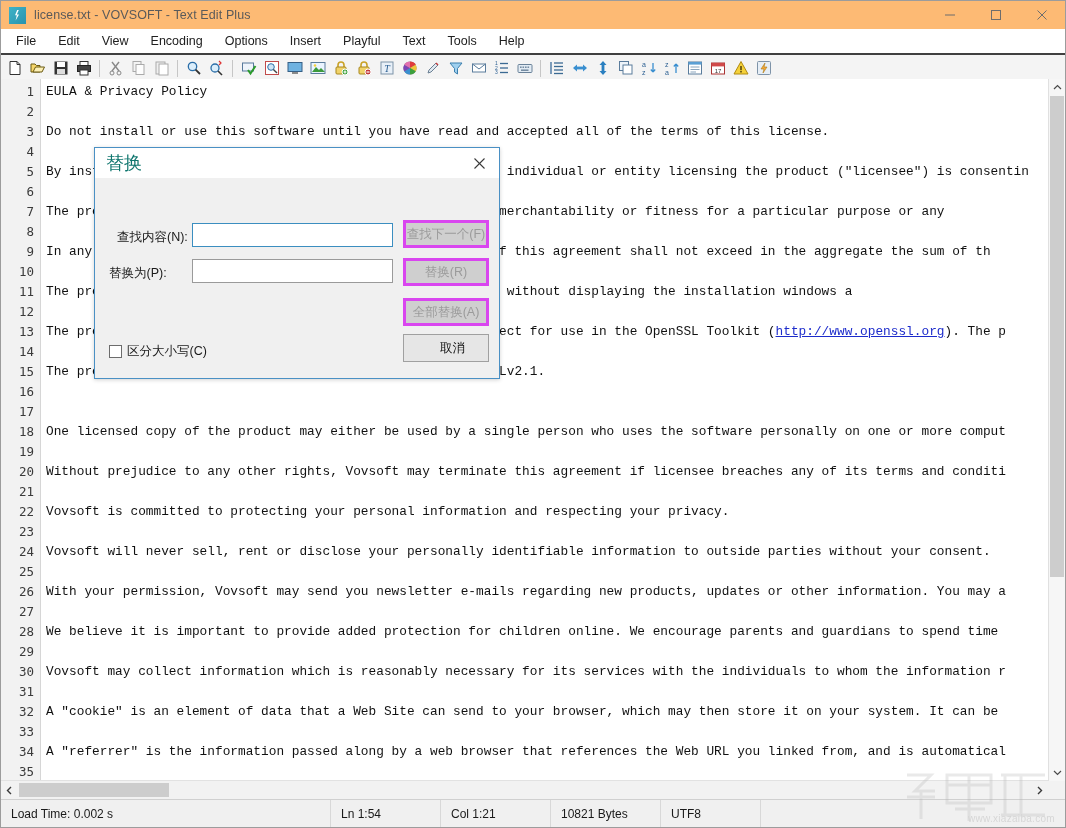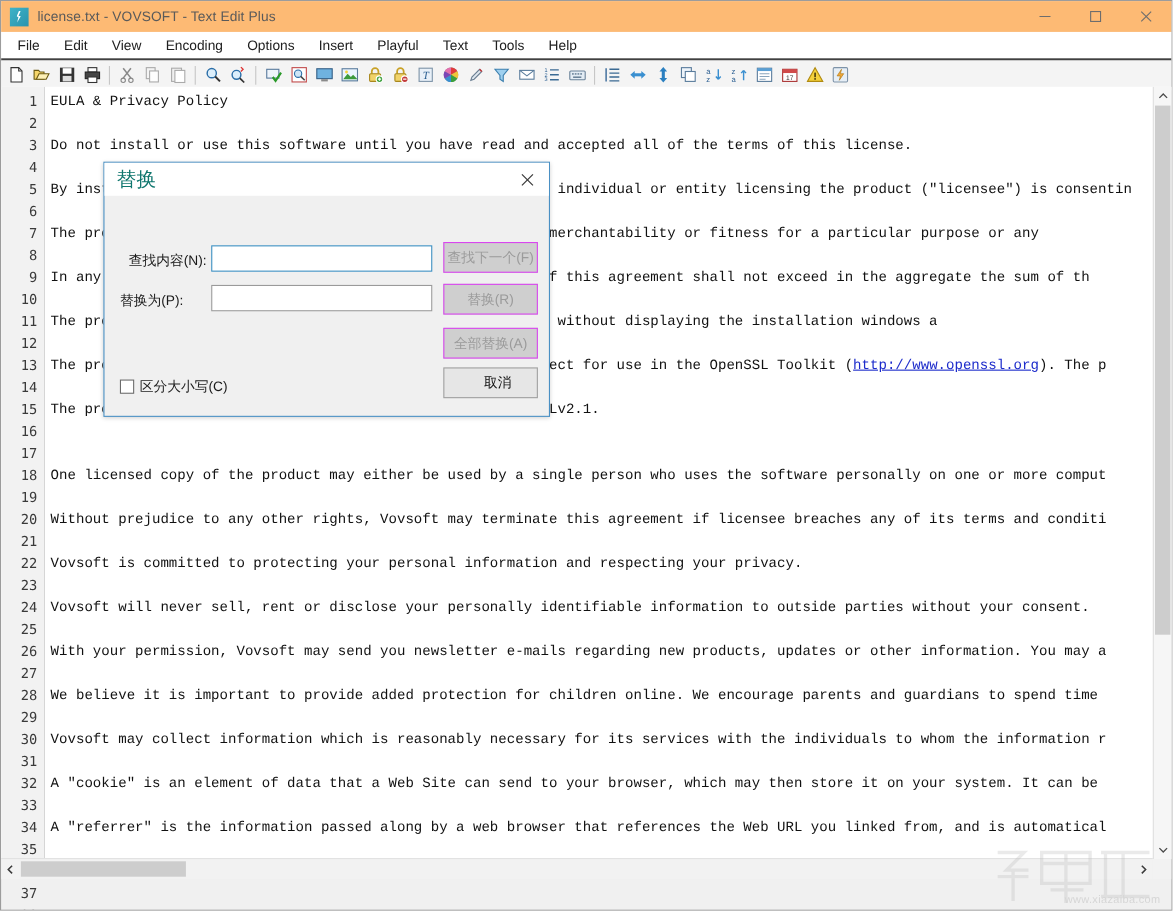--- a/index.html
+++ b/index.html
@@ -324,21 +324,21 @@
     position: absolute;
     left: 308px;
     width: 86px;
     height: 28px;
     box-sizing: border-box;
     display: flex;
     align-items: center;
     justify-content: center;
     font-size: 12.5px;
     background: #cfcfcf;
-    border: 1px solid #d946ef;
+    border: 3px solid #d946ef;
     color: #9b9b9b;
     white-space: nowrap;
   }
   .dlg-btn.enabled {
     background: #e6e6e6;
     border: 1px solid #a0a0a0;
     color: #101010;
   }
   .b1 { top: 42px; }
   .b2 { top: 80px; }
@@ -754,20 +754,28 @@
     </div>
     <div class="hs-thumb"></div>
     <div class="hs-arrow hs-right">
       <svg width="9" height="9" viewBox="0 0 9 9">
           <path d="M3 1l3.5 3.5L3 8" fill="none" stroke="#3a3a3a" stroke-width="1.4"></path>
         </svg>
     </div>
   </div>
   <div class="hs-corner"></div>
 
+  <div class="statusbar">
+    <div class="sb-cell" style="width:330px;">Load Time: 0.002 s</div>
+    <div class="sb-cell" style="width:110px;">Ln 1:54</div>
+    <div class="sb-cell" style="width:110px;">Col 1:21</div>
+    <div class="sb-cell" style="width:110px;">10821 Bytes</div>
+    <div class="sb-cell" style="width:100px;">UTF8</div>
+    <div class="sb-cell" style="flex:1 1 auto;border-right:none;"></div>
+  </div>
 
   <div class="watermark">
     <svg width="164" height="56" viewBox="0 0 164 56">
       <g fill="none" stroke="#b9b9b9" stroke-width="3">
         <path d="M12 6 L36 6 L20 22 L40 22"></path>
         <path d="M12 28 L40 28 M26 22 L26 50"></path>
         <path d="M52 6 L96 6 L96 34 L52 34 Z"></path>
         <path d="M52 16 L96 16 M74 6 L74 34"></path>
         <path d="M60 40 L90 40 M74 34 L74 52"></path>
         <path d="M110 6 L110 46 M126 6 L126 46"></path>

